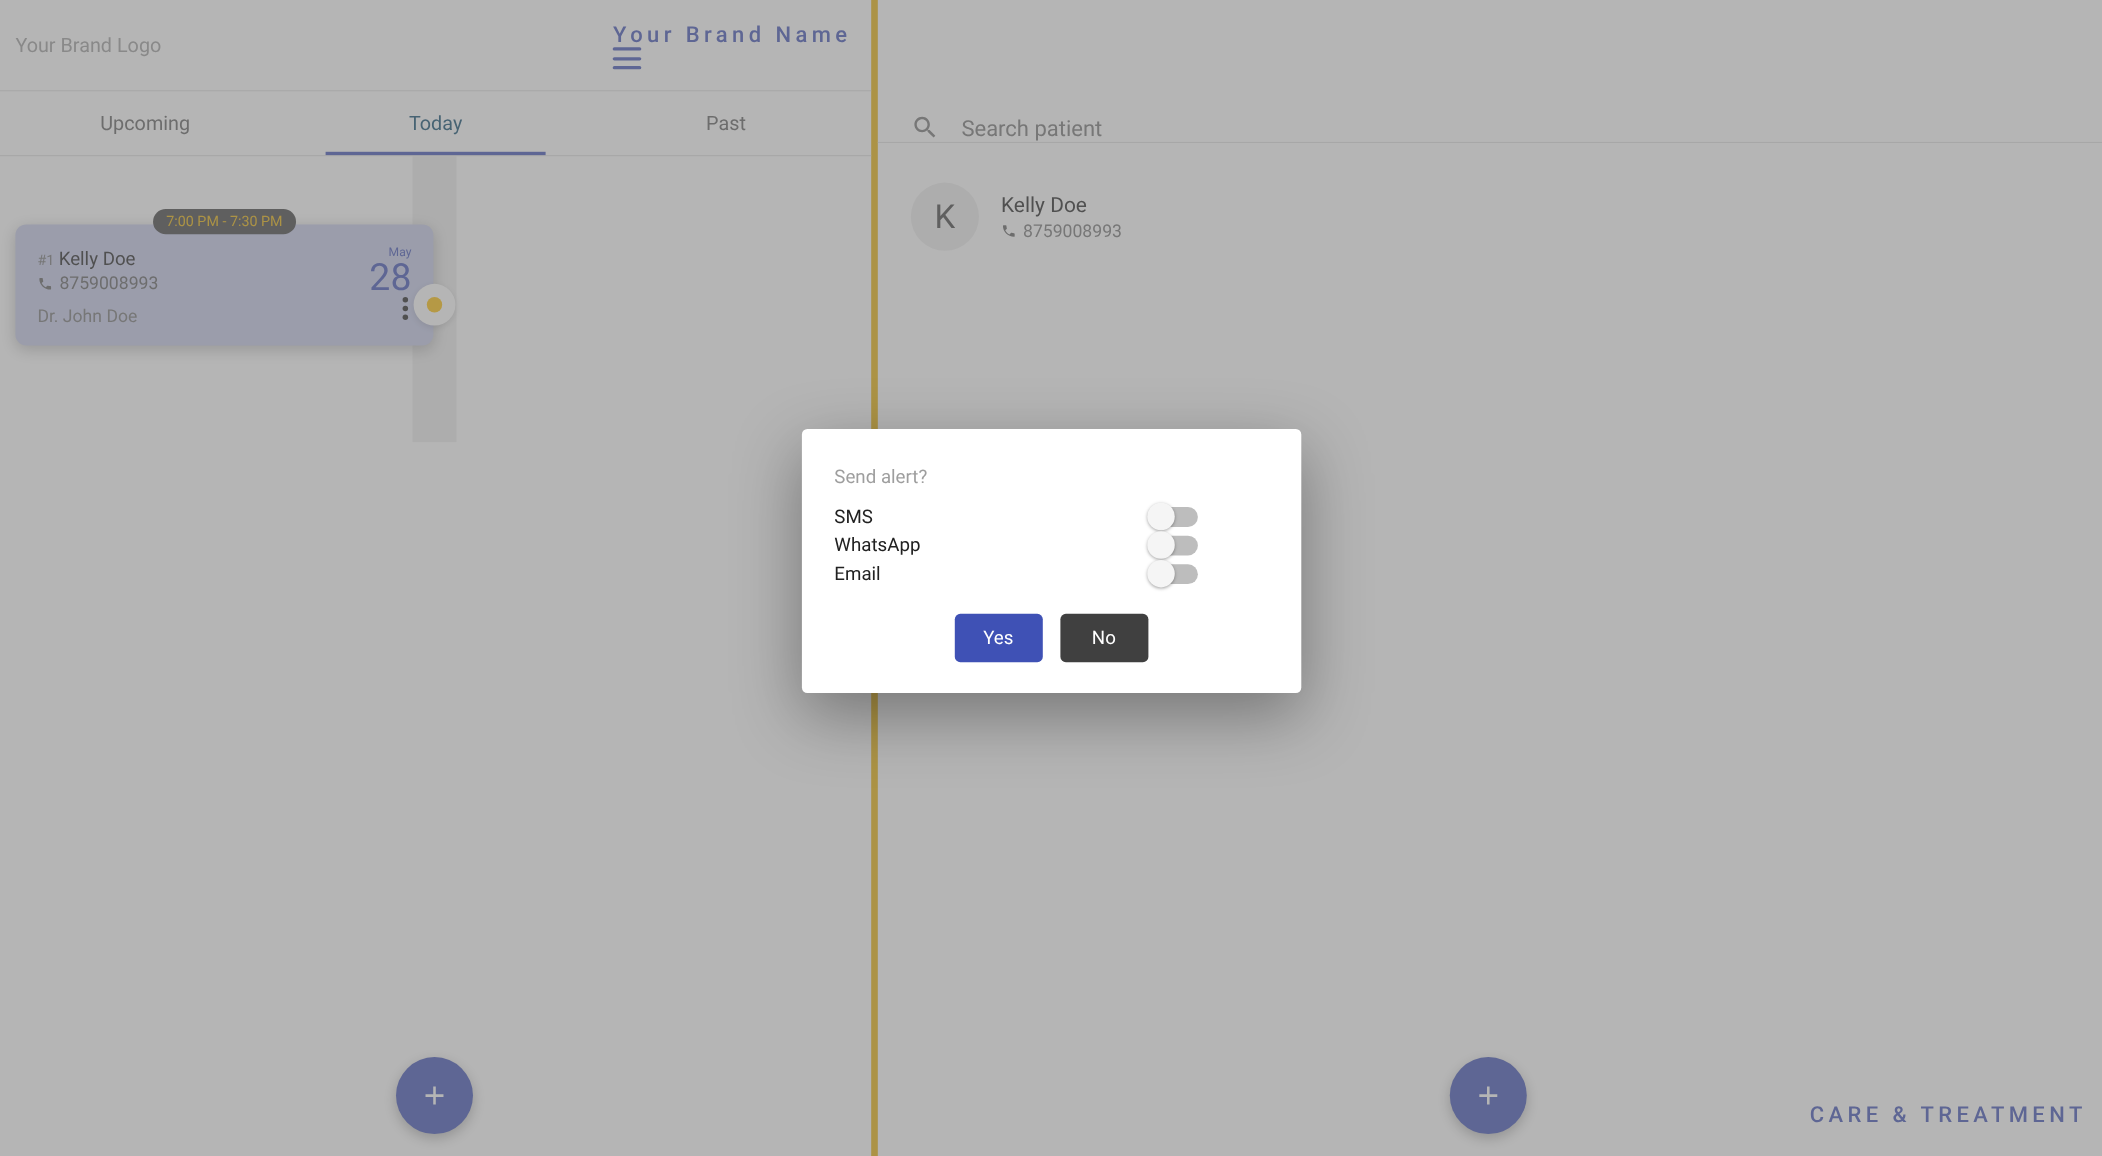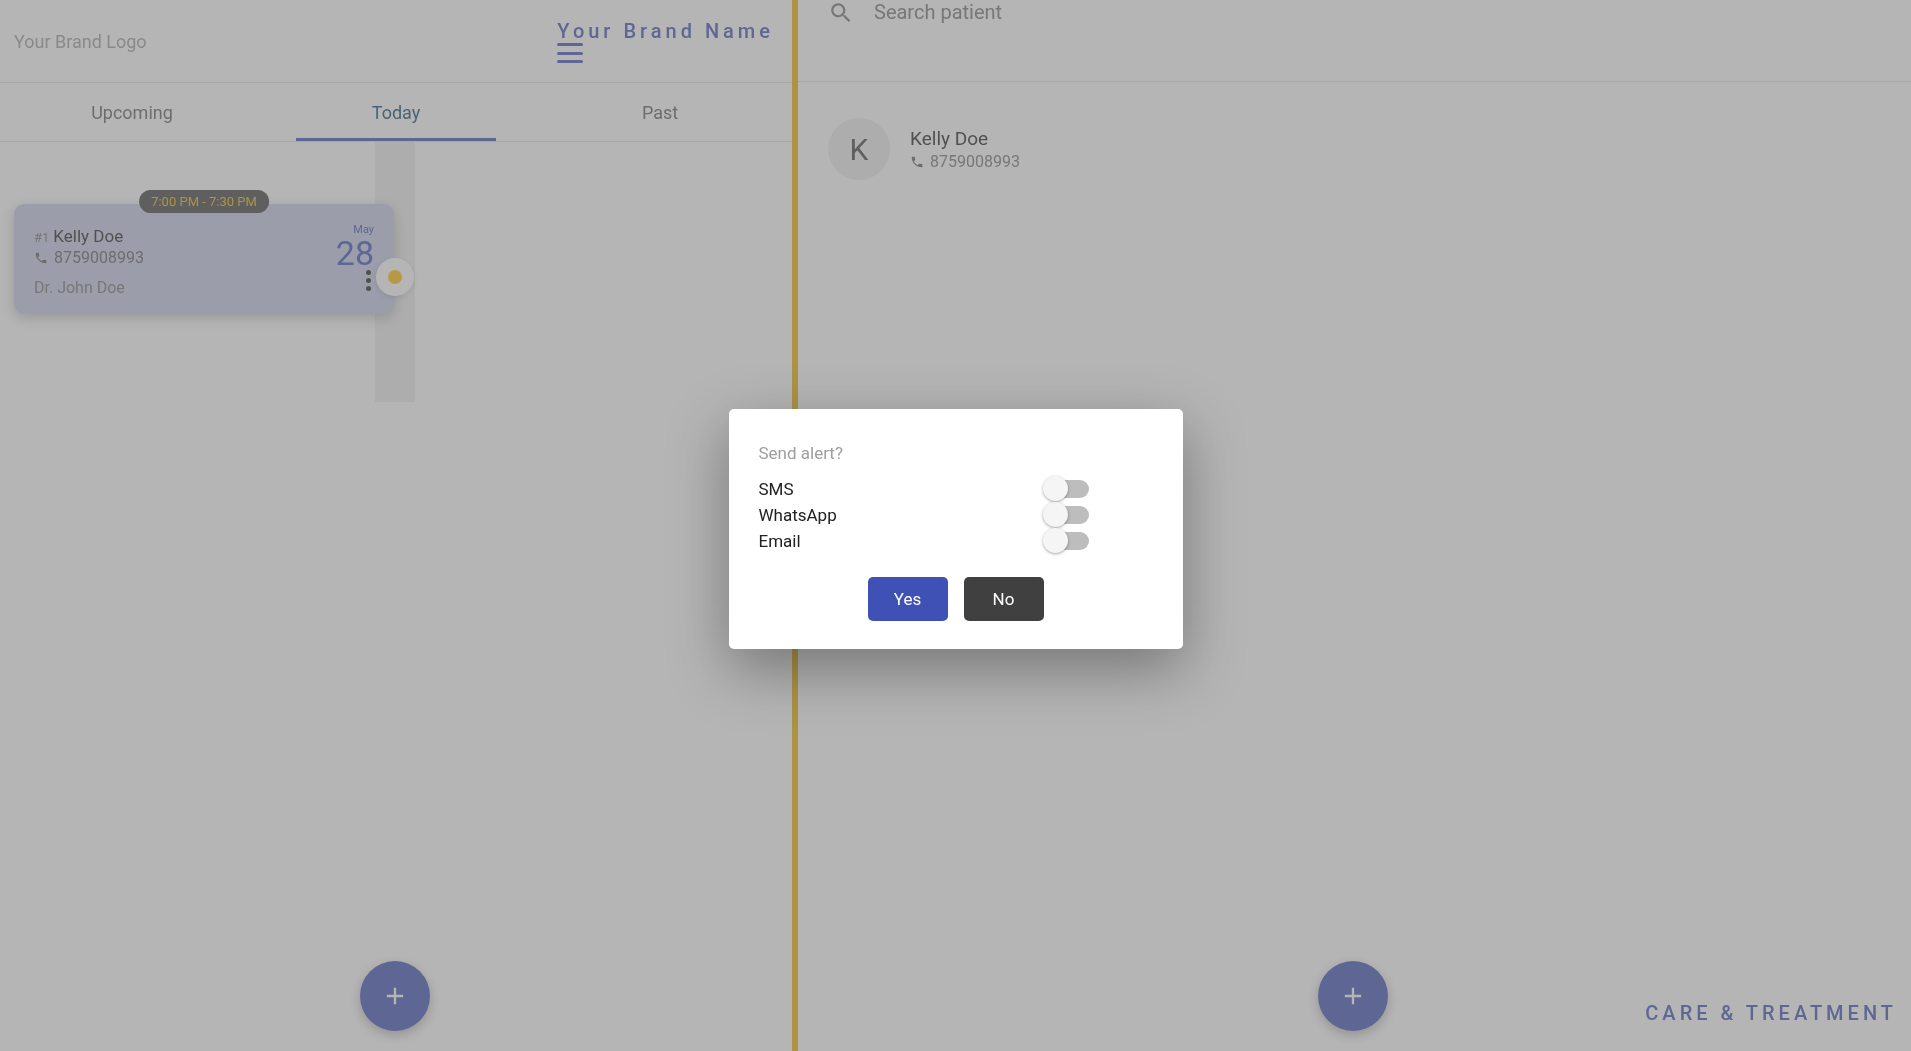--- a/index.html
+++ b/index.html
@@ -220,24 +220,25 @@
   .right-panel {
     flex: 1;
     height: 100%;
     display: flex;
     flex-direction: column;
     position: relative;
   }
   .right-header {
     height: 82px;
     display: flex;
-    align-items: flex-start;
+    align-items: flex-end;
     padding: 0 30px;
     gap: 20px;
     border-bottom: 1px solid #e0e0e0;
+    margin-top: 48px;
   }
   .search-icon {
     width: 26px; height: 26px; fill: #757575;
   }
   .search-input {
     border: none;
     outline: none;
     font-size: 20px;
     color: #616161;
     flex: 1;
@@ -293,21 +294,20 @@
   .dialog {
     width: 454px;
     background: #fff;
     border-radius: 5px;
     padding: 34px 30px 28px 30px;
     box-shadow: 0 20px 60px rgba(0,0,0,0.35);
     position: absolute;
     top: 390px;
     left: 50%;
     transform: translateX(-50%);
-    margin-top: 19px;
   }
   .dialog-title {
     color: #9e9e9e;
     font-size: 17px;
     margin-bottom: 16px;
   }
   .alert-row {
     display: flex;
     align-items: center;
     justify-content: space-between;

